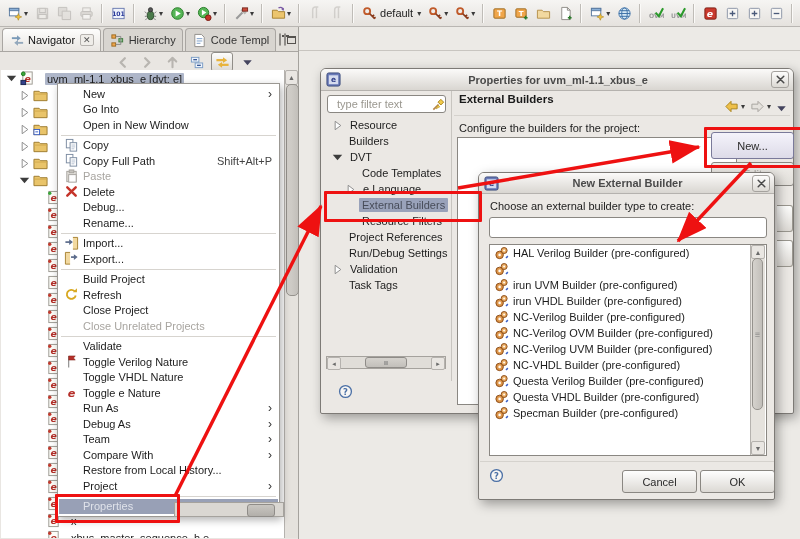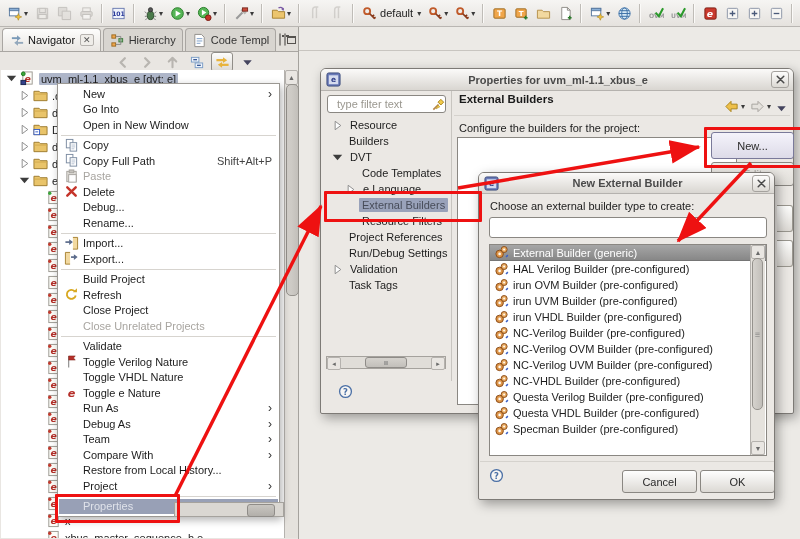--- a/index.html
+++ b/index.html
@@ -27,21 +27,21 @@
   .tabclose{font-size:9px;color:#555;border:1px solid #b5b2ae;border-radius:2px;padding:0 2px;margin-left:2px;background:#efede9;line-height:10px;}
   .mmbox{width:13px;height:11px;border:1px solid #8f8c88;border-radius:2px;background:#f2f0ec;position:relative;margin-left:3px;}
   #minimize-btn:after{content:"";position:absolute;left:2px;top:1px;width:7px;height:2px;background:#55524e;}
   #maximize-btn:after{content:"";position:absolute;left:2px;top:2px;width:7px;height:5px;border:1px solid #55524e;border-top-width:2px;}
   #viewbar{position:absolute;right:40px;top:25px;height:20px;display:flex;align-items:center;gap:3px;}
   .vbtn{display:flex;align-items:center;justify-content:center;width:20px;height:18px;border-radius:3px;border:1px solid transparent;}
   .vbtn.pressed{border:1px solid #908d88;background:linear-gradient(#fdfdfc,#dcd9d4);}
   #tree-bg{position:absolute;left:1px;top:43px;width:283px;height:468px;background:#ffffff;}
   #nav-tree{position:absolute;left:1px;top:43px;width:283px;height:468px;overflow:hidden;}
   .trow{height:17px;display:flex;align-items:center;white-space:nowrap;}
-  .trow .lbl{margin-left:4px;}
+  .trow .lbl{margin-left:10px;}
   .trow .lbl.selin{background:#aeb6c9;border-radius:1px;padding:0 2px;}
   .spacer{width:16px;flex:none;}
   #nav-vscroll{position:absolute;right:0;top:43px;width:14px;height:468px;background:#e5e2dd;border-left:1px solid #b5b2ae;box-sizing:border-box;}
   .sb-arrow{height:13px;display:flex;align-items:center;justify-content:center;font-size:7px;color:#6a6a6a;background:#e9e6e2;border:1px solid #b5b2ae;border-radius:2px;}
   #nav-vthumb{position:absolute;left:1px;top:14px;width:11px;height:210px;background:linear-gradient(90deg,#d5d2cd,#c2bfba);border:1px solid #95928d;border-radius:5px;}
   #nav-hscroll{position:absolute;left:174px;top:475px;width:110px;height:15px;background:#dad7d2;border:1px solid #a5a29d;z-index:45;box-sizing:border-box;}
   #nav-hthumb{position:absolute;left:72px;top:1px;width:26px;height:11px;background:linear-gradient(#c9c6c1,#b2afaa);border:1px solid #8f8c88;border-radius:3px;}
 
   
   #ctx-menu{position:absolute;left:57px;top:83px;width:223px;background:#ffffff;border:1px solid #9b9893;
@@ -1102,55 +1102,42 @@
       <span class="ttl">New External Builder</span>
       <span class="tclose" id="newb-close">
           <svg width="15" height="15" viewBox="0 0 16 16">
             <path d="M4.5 4.5l7 7M11.5 4.5l-7 7" stroke="#4a4a4a" stroke-width="1.6" stroke-linecap="round"></path>
           </svg>
         </span>
     </div>
     <div class="abs" style="left:11px;top:27px;">Choose an external builder type to create:</div>
     <input class="inputbox" style="left: 10px; top: 44px; width: 278px; height: 21px;" value="">
     <div class="abs" id="builder-list" style="left:10px;top:71px;width:278px;height:212px;background:#fff;border:1px solid #8a8782;box-sizing:border-box;overflow:hidden;">
-    <div class="lrow sel">
+        <div class="lrow">
           <span class="ic">
             <svg width="15" height="15" viewBox="0 0 16 16">
               <circle cx="6" cy="9.5" r="4" fill="#dd9548" stroke="#8a4a15"></circle>
               <circle cx="6" cy="9.5" r="1.4" fill="#fff8f0"></circle>
               <circle cx="10.8" cy="4.8" r="3.2" fill="#e8aa60" stroke="#8a4a15"></circle>
               <circle cx="10.8" cy="4.8" r="1.1" fill="#fff8f0"></circle>
               <path d="M12.8 12.8l2-2" stroke="#3a5fc5" stroke-width="1.6"></path>
             </svg>
           </span>
-          <span class="lbl">External Builder (generic)</span>
+          <span class="lbl">HAL Verilog Builder (pre-configured)</span>
         </div>
         <div class="lrow">
           <span class="ic">
             <svg width="15" height="15" viewBox="0 0 16 16">
               <circle cx="6" cy="9.5" r="4" fill="#dd9548" stroke="#8a4a15"></circle>
               <circle cx="6" cy="9.5" r="1.4" fill="#fff8f0"></circle>
               <circle cx="10.8" cy="4.8" r="3.2" fill="#e8aa60" stroke="#8a4a15"></circle>
               <circle cx="10.8" cy="4.8" r="1.1" fill="#fff8f0"></circle>
               <path d="M12.8 12.8l2-2" stroke="#3a5fc5" stroke-width="1.6"></path>
             </svg>
           </span>
-          <span class="lbl">HAL Verilog Builder (pre-configured)</span>
-        </div>
-        <div class="lrow">
-          <span class="ic">
-            <svg width="15" height="15" viewBox="0 0 16 16">
-              <circle cx="6" cy="9.5" r="4" fill="#dd9548" stroke="#8a4a15"></circle>
-              <circle cx="6" cy="9.5" r="1.4" fill="#fff8f0"></circle>
-              <circle cx="10.8" cy="4.8" r="3.2" fill="#e8aa60" stroke="#8a4a15"></circle>
-              <circle cx="10.8" cy="4.8" r="1.1" fill="#fff8f0"></circle>
-              <path d="M12.8 12.8l2-2" stroke="#3a5fc5" stroke-width="1.6"></path>
-            </svg>
-          </span>
-          <span class="lbl">irun OVM Builder (pre-configured)</span>
         </div>
         <div class="lrow">
           <span class="ic">
             <svg width="15" height="15" viewBox="0 0 16 16">
               <circle cx="6" cy="9.5" r="4" fill="#dd9548" stroke="#8a4a15"></circle>
               <circle cx="6" cy="9.5" r="1.4" fill="#fff8f0"></circle>
               <circle cx="10.8" cy="4.8" r="3.2" fill="#e8aa60" stroke="#8a4a15"></circle>
               <circle cx="10.8" cy="4.8" r="1.1" fill="#fff8f0"></circle>
               <path d="M12.8 12.8l2-2" stroke="#3a5fc5" stroke-width="1.6"></path>
             </svg>

